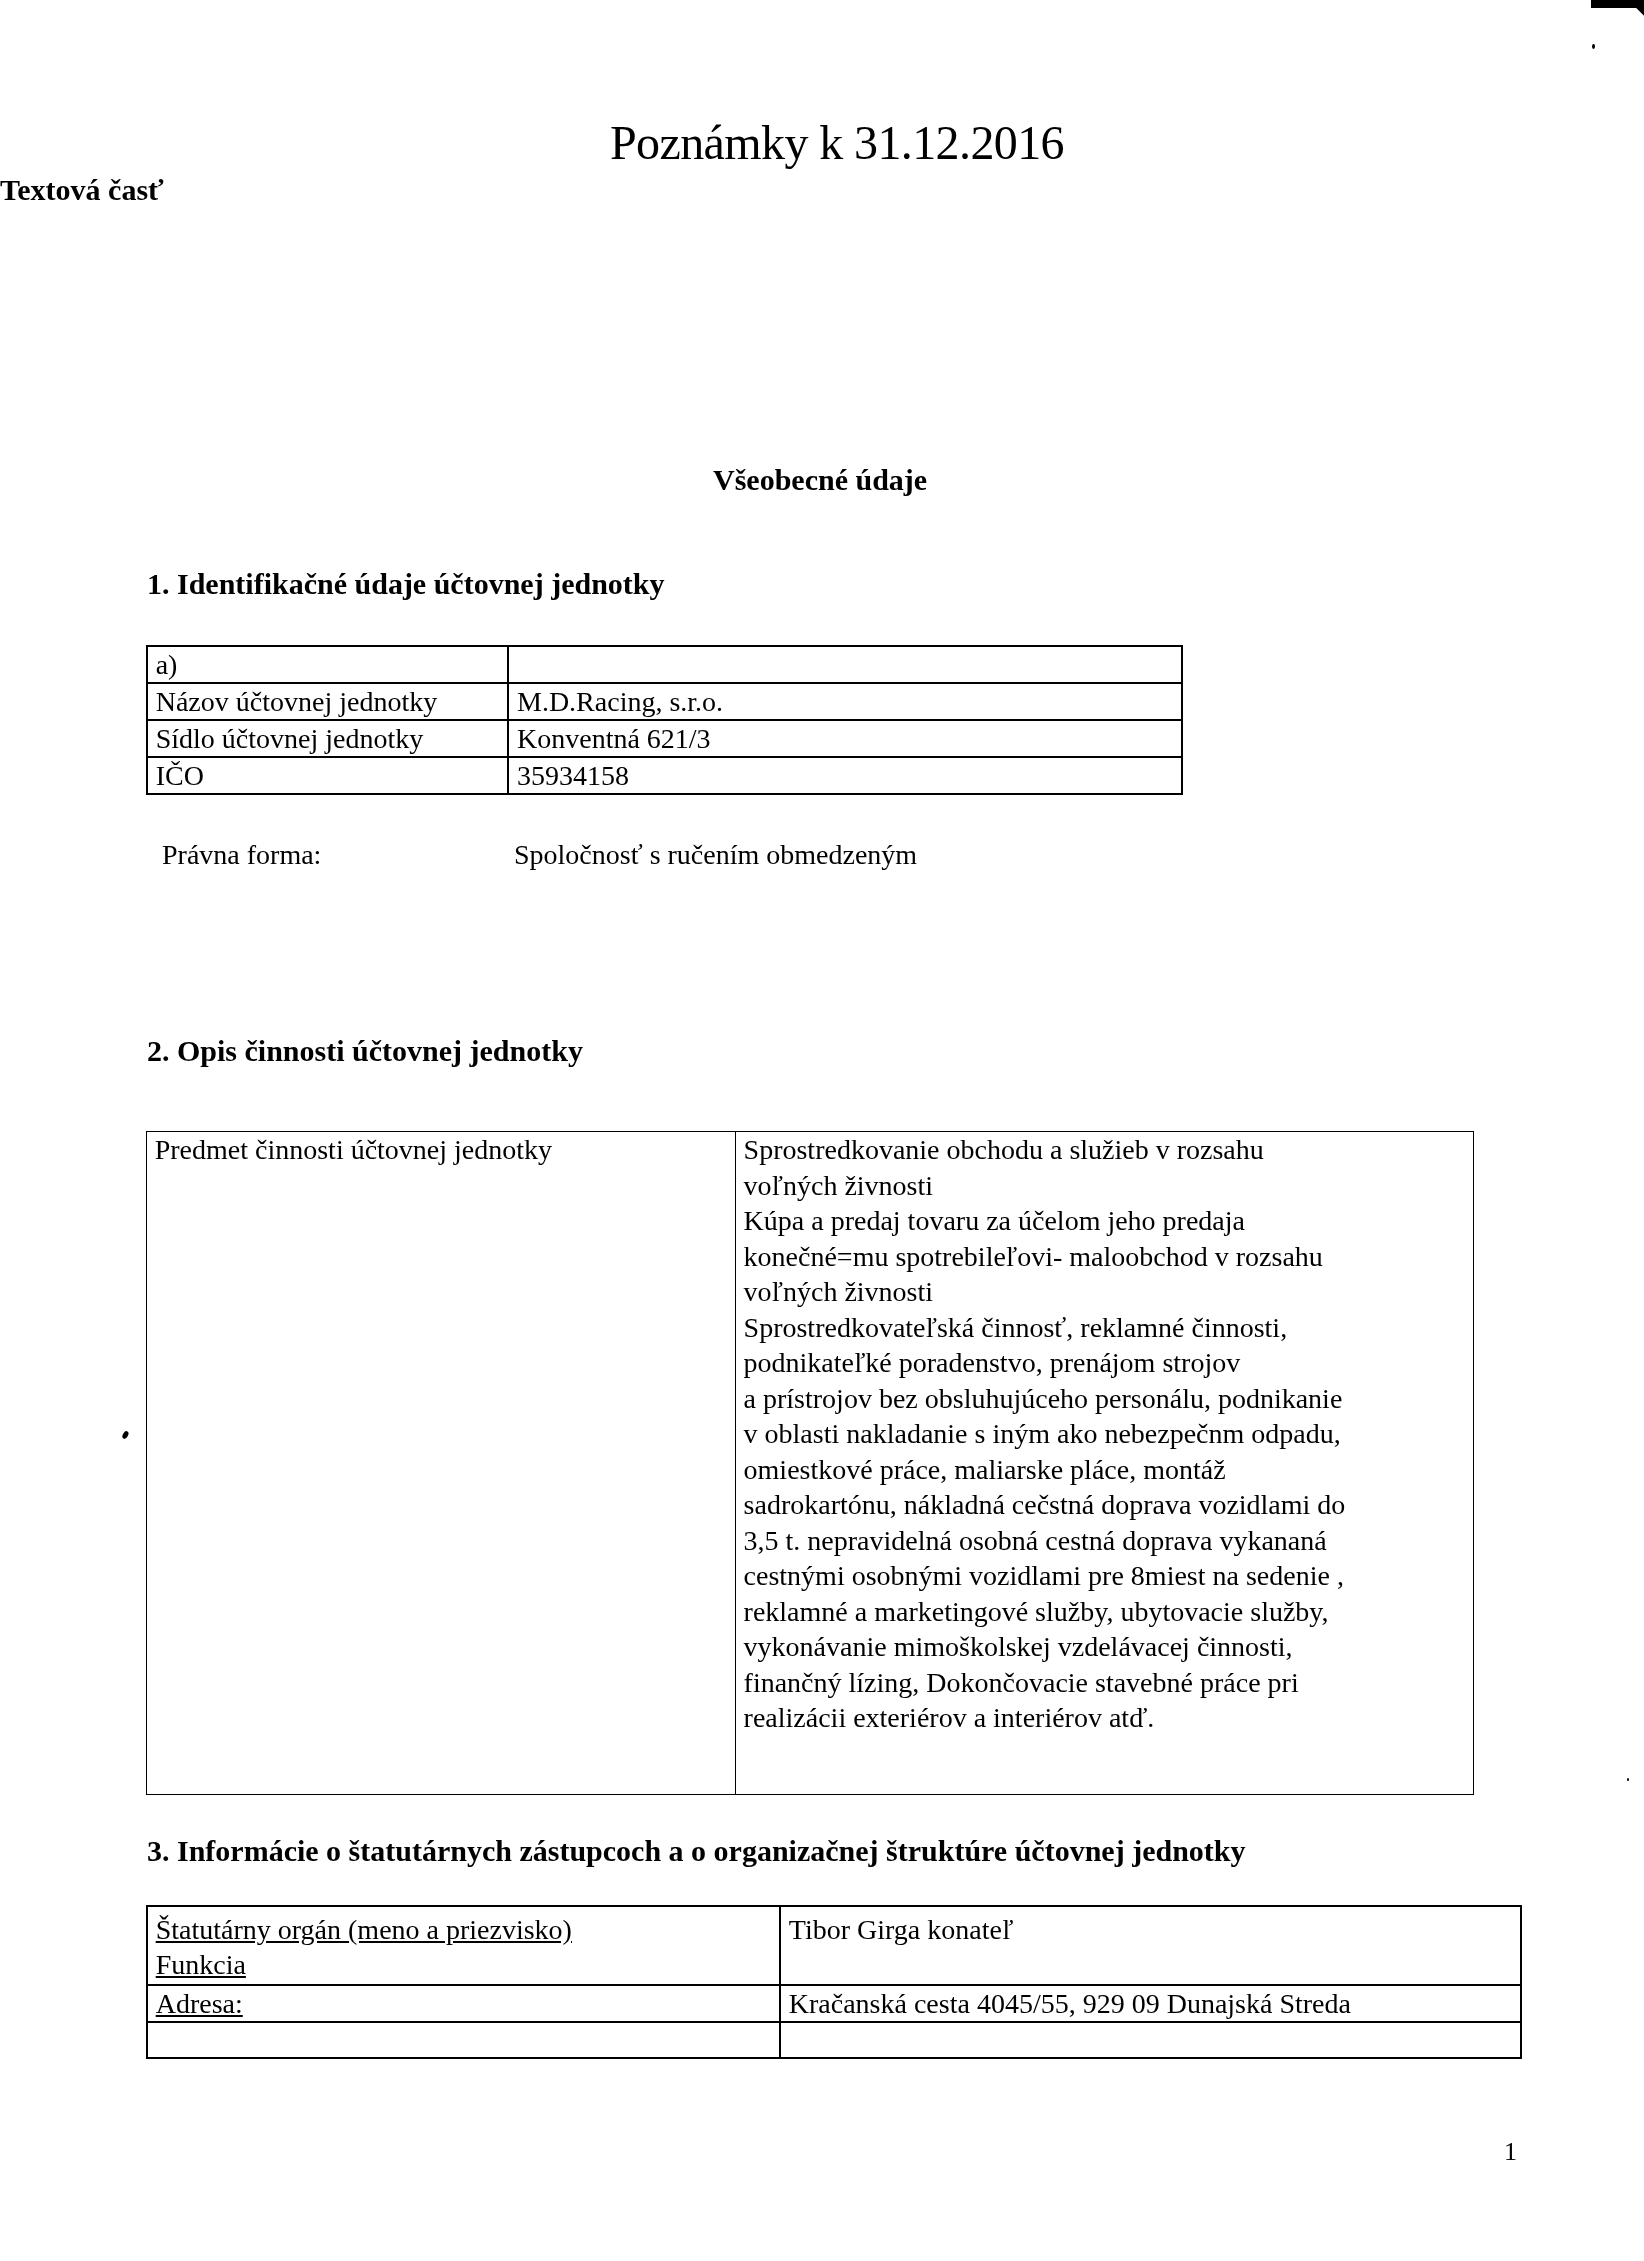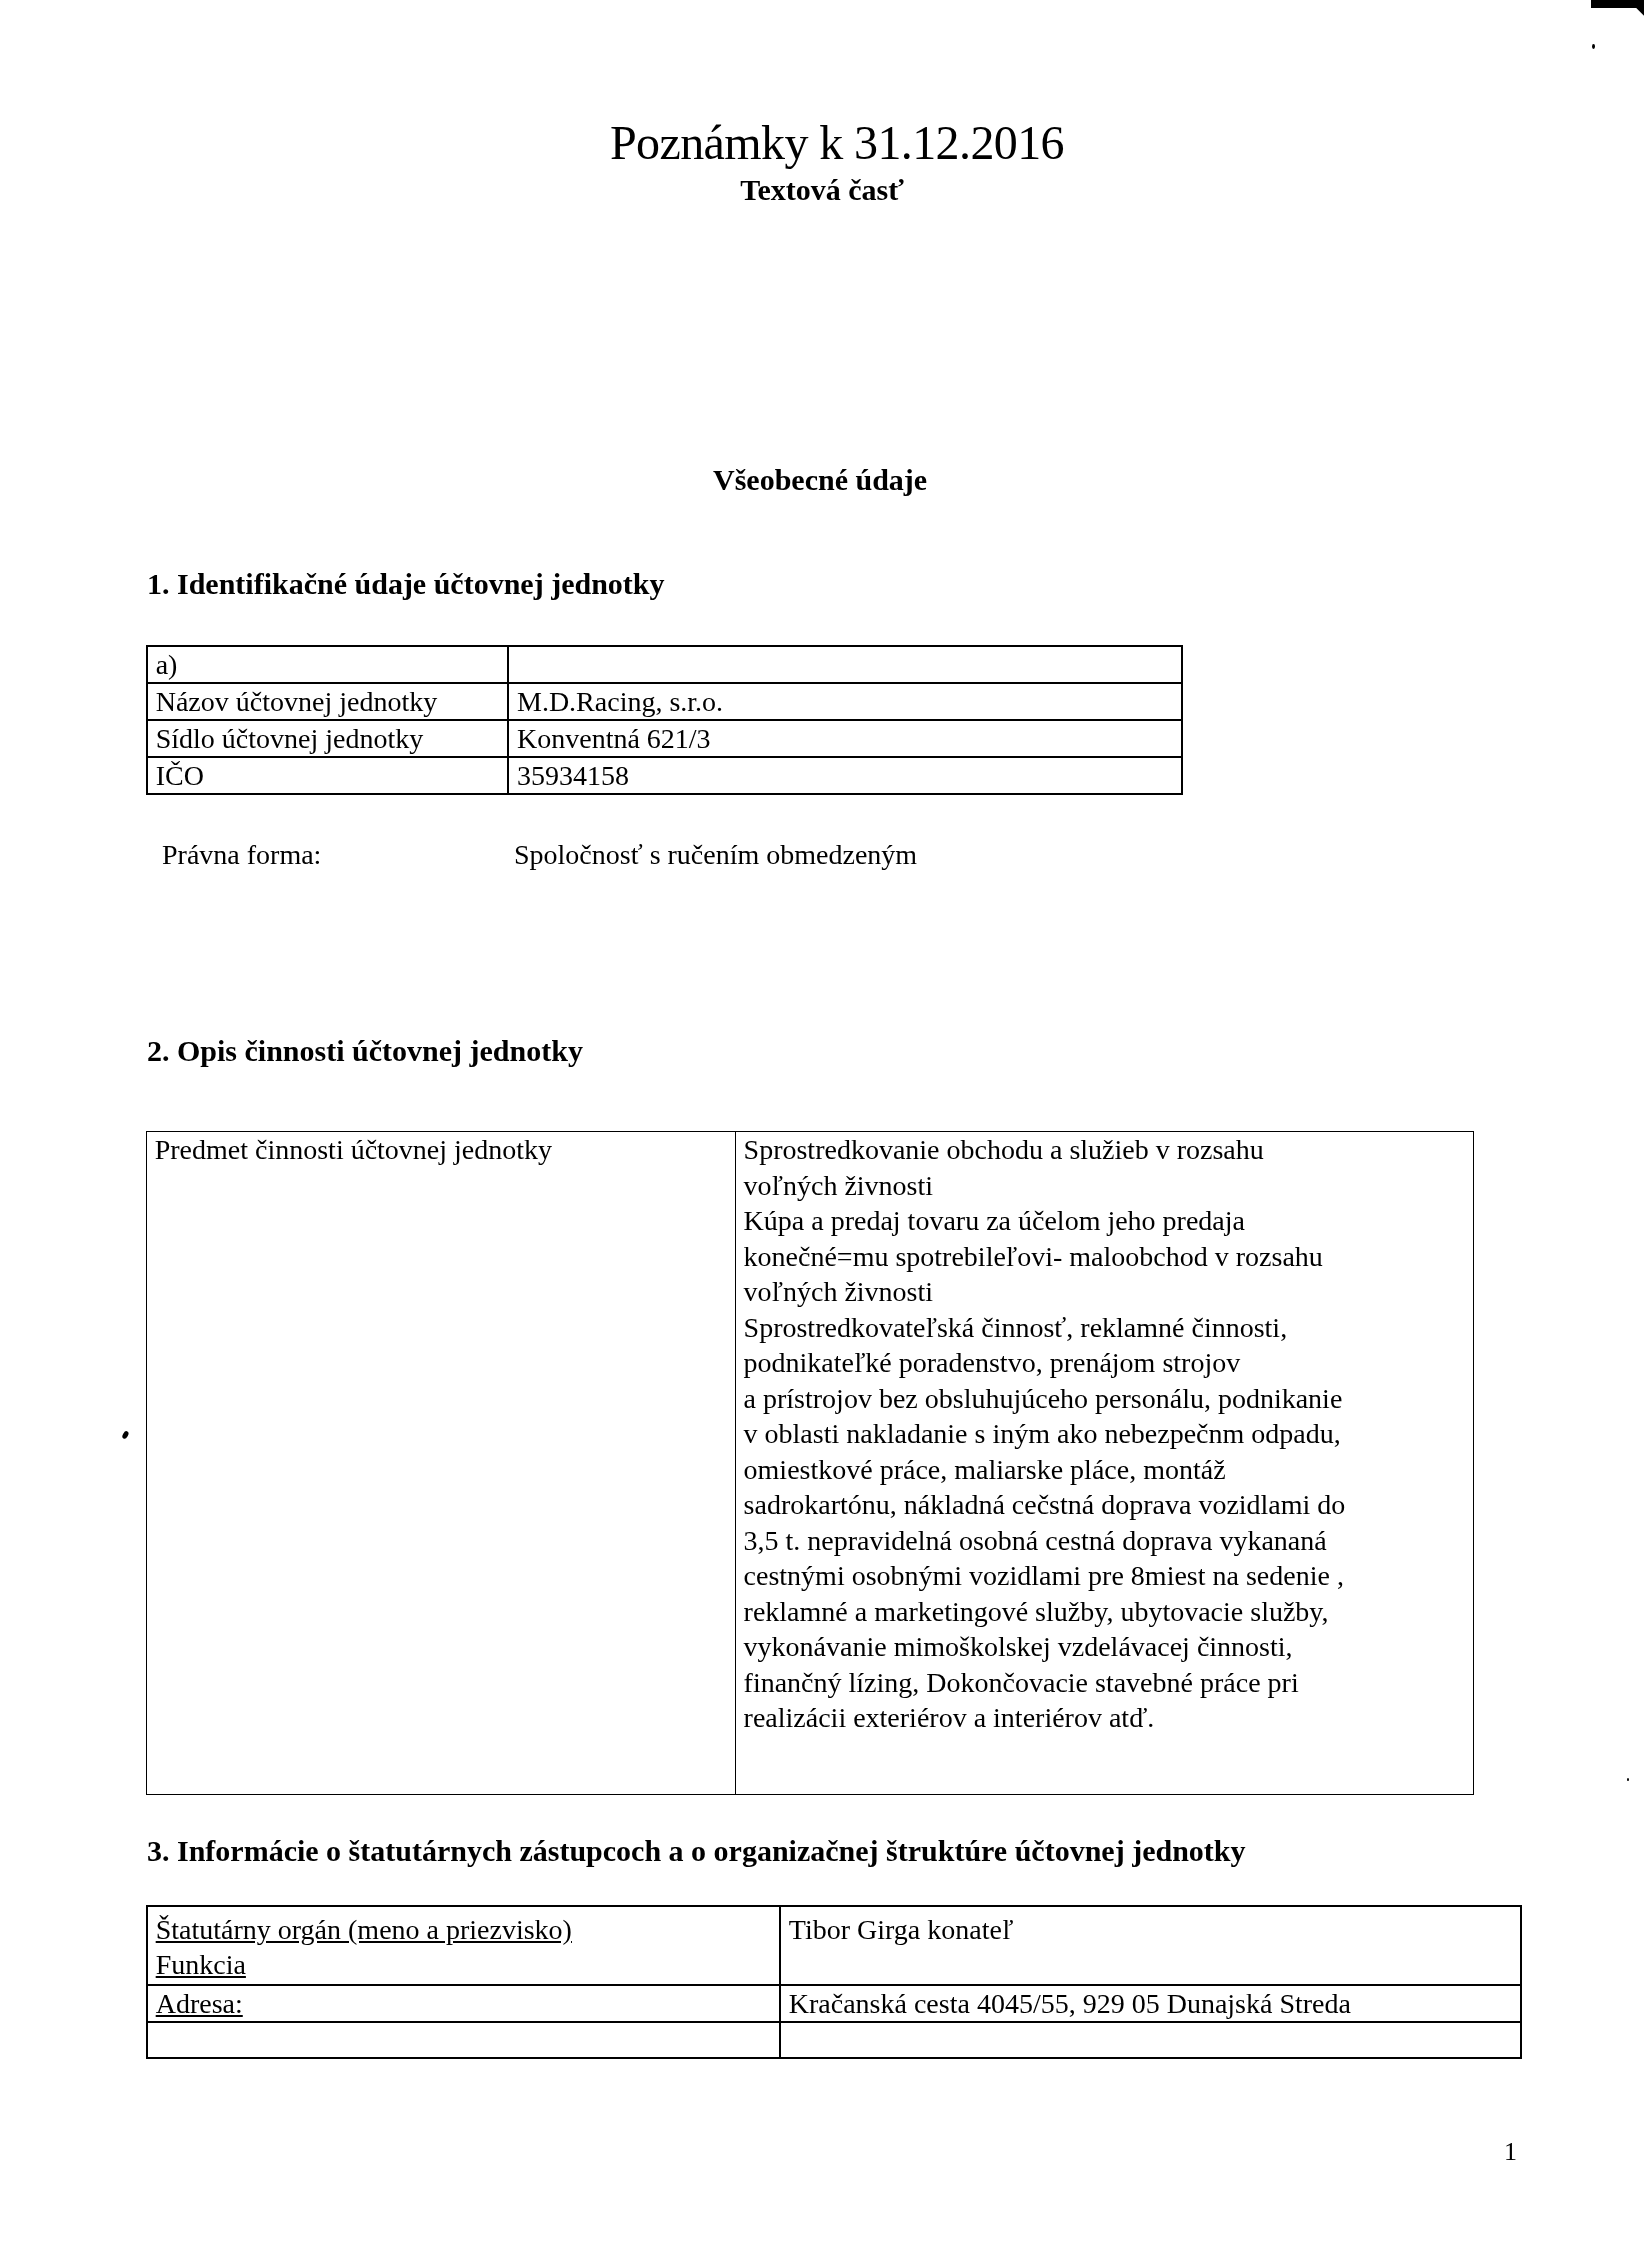--- a/index.html
+++ b/index.html
@@ -32,21 +32,21 @@
     .speck { background: #000; border-radius: 50%; }
 
     .title {
       left: 15px; width: 1644px; top: 115px;
       text-align: center;
       font-size: 48px; font-weight: normal;
       letter-spacing: -0.6px;
     }
     .subtitle {
       left: 0; width: 1644px; top: 173px;
-      text-align: center;
+      text-align: left;
       font-size: 30px; font-weight: bold;
     }
     .general-heading {
       left: 713px; top: 463px;
       font-size: 30px; font-weight: bold;
     }
     .section-heading {
       font-size: 30px; font-weight: bold;
       left: 147px;
     }
@@ -171,21 +171,21 @@
   <tbody>
       <tr class="r1">
     <td class="c1">
       <span class="line">Štatutárny orgán  (meno a priezvisko)</span>
       <span class="line">Funkcia</span>
     </td>
     <td class="c2">Tibor Girga konateľ</td>
   </tr>
   <tr class="r2">
     <td class="c1">Adresa:</td>
-    <td class="c2">Kračanská cesta 4045/55, 929 05 Dunajská Streda</td>
+    <td class="c2">Kračanská cesta 4045/55, 929 09 Dunajská Streda</td>
   </tr>
   <tr class="r3">
     <td class="c1"></td>
     <td class="c2"></td>
   </tr>
 </tbody>
   </table>
 
 <div class="abs page-number">1</div>
 

